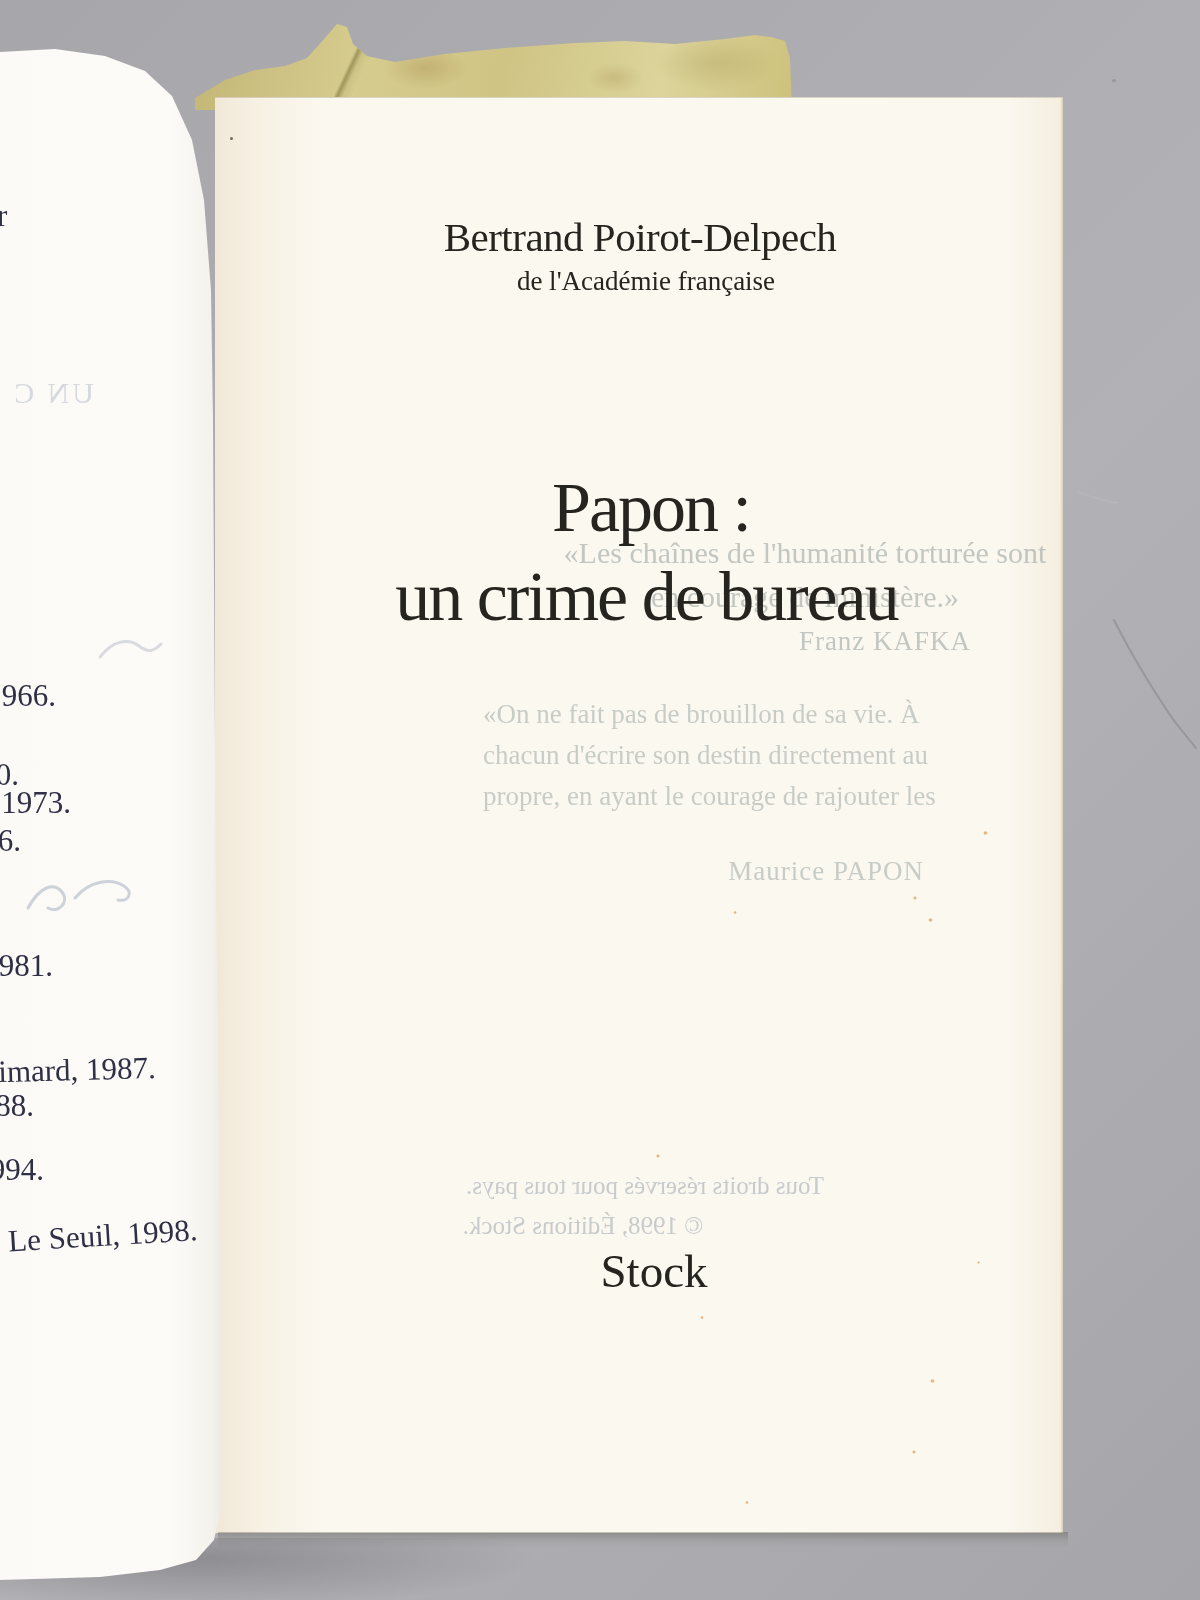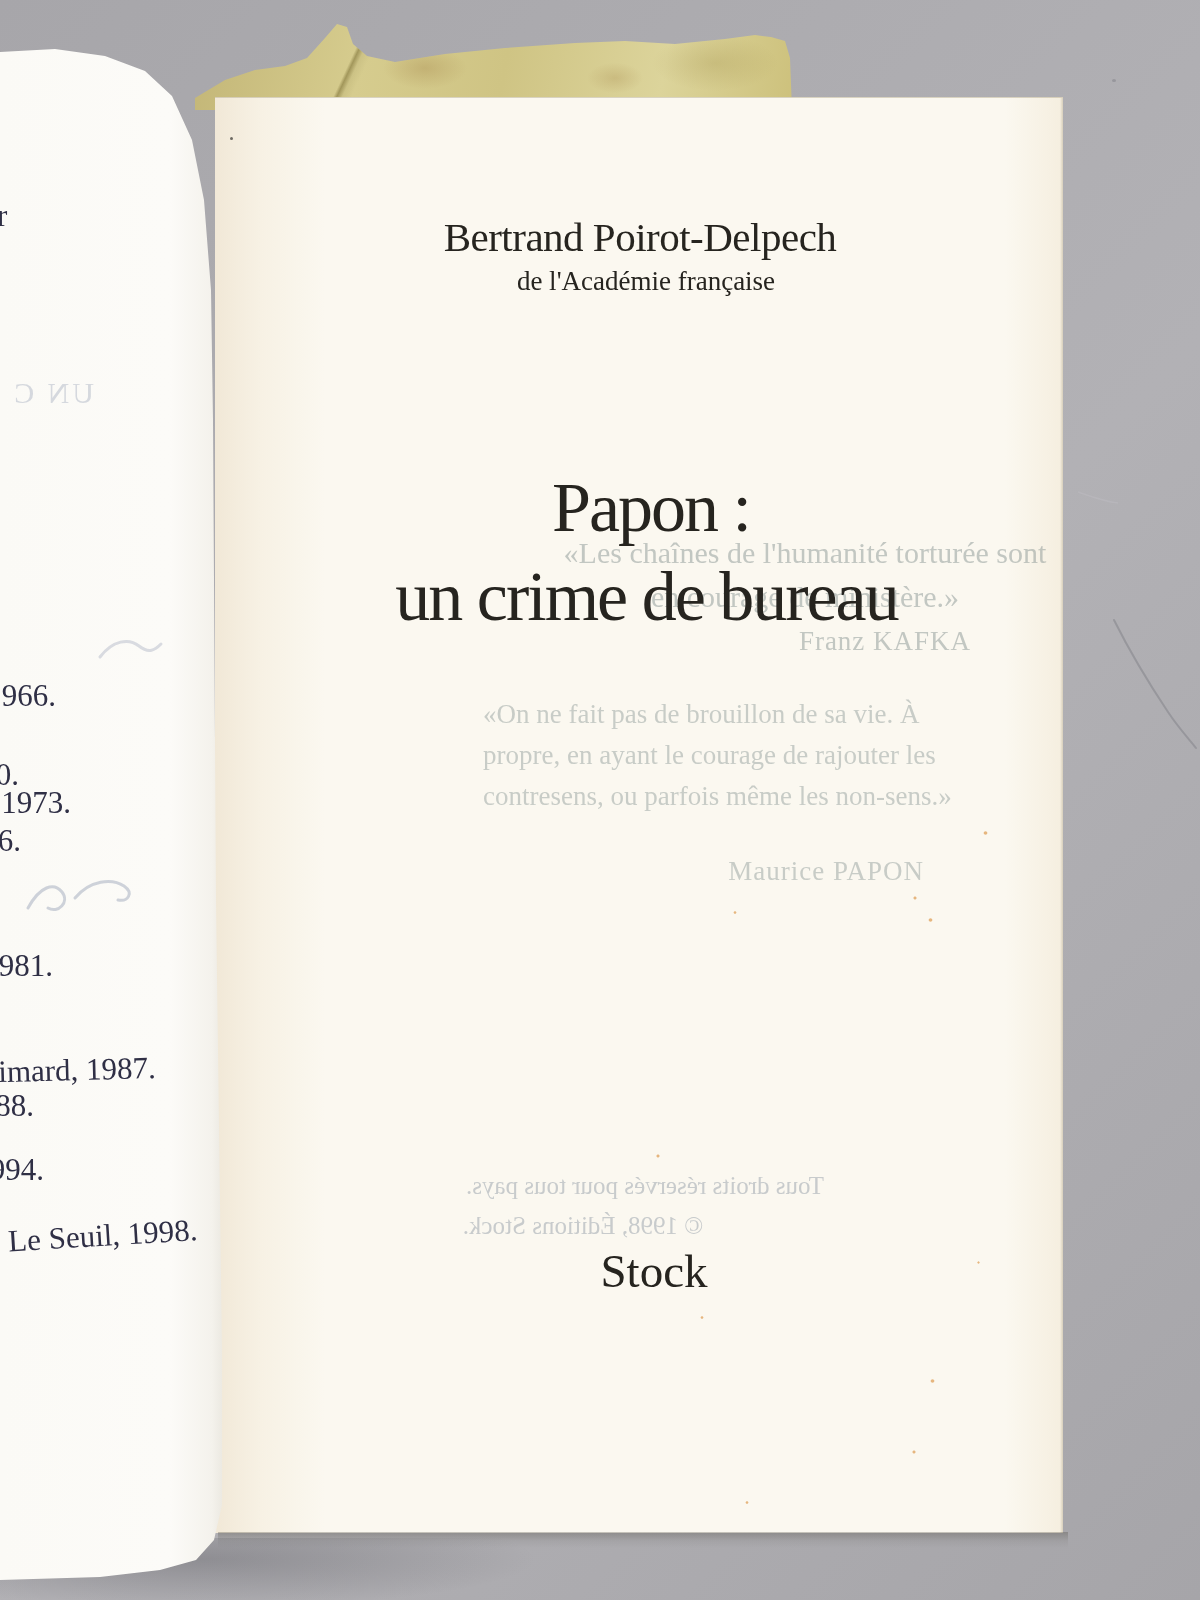--- a/index.html
+++ b/index.html
@@ -116,22 +116,22 @@
 
     <div class="t faint kafka1">«Les chaînes de l'humanité torturée sont</div>
     <div class="t faint kafka2">en courage de ministère.»</div>
     <div class="t faint kafka-sig">Franz KAFKA</div>
 
     <div class="t ink title1">Papon :</div>
     <div class="t ink title2">un crime de bureau</div>
 
     <div class="t quote">
       <div>«On ne fait pas de brouillon de sa vie. À</div>
+      <div>chacun d'écrire son destin directement au</div>
       <div>propre, en ayant le courage de rajouter les</div>
-      <div>contresens, ou parfois même les non-sens.»</div>
       <div class="quote-sig">Maurice PAPON</div>
     </div>
 
     <div class="t mirror mir1">Tous droits réservés pour tous pays.</div>
     <div class="t mirror mir2">© 1998, Éditions Stock.</div>
 
     <div class="t ink publisher">Stock</div>
 
     <div>
       <div class="spot s1"></div>

